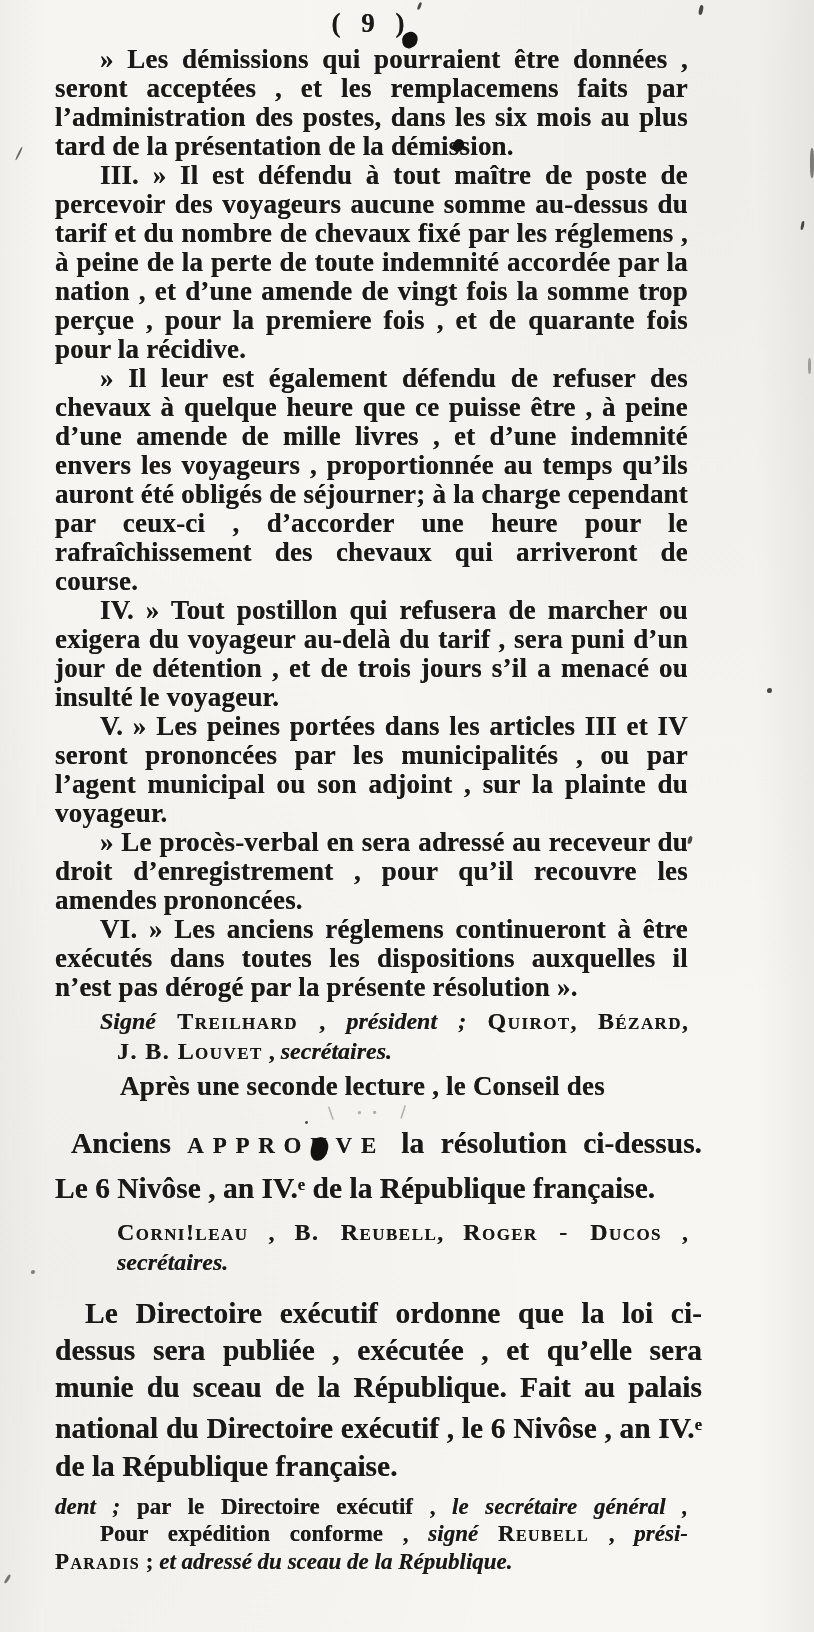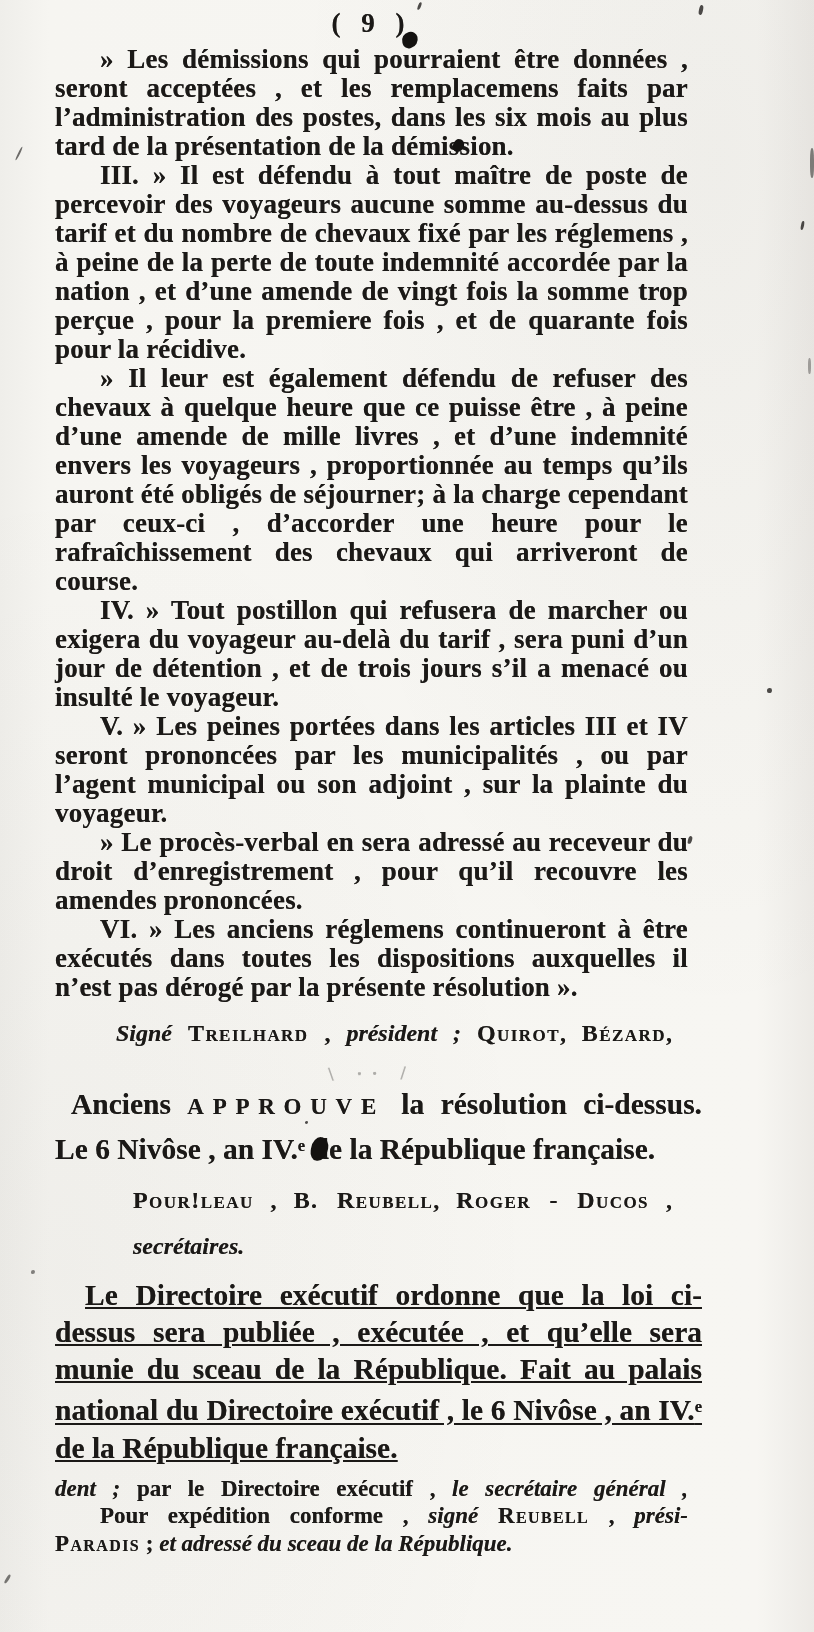--- a/index.html
+++ b/index.html
@@ -30,21 +30,21 @@
     letter-spacing: .2px;
     text-align: justify;
     text-indent: 45px;
   }
   .apres {
     text-align: left;
     text-indent: 65px;
     margin-top: 6px;
   }
   .sig { font-size: 24px; line-height: 30px; margin: 4px 0 2px 0; }
-  .sigline { margin: 16px; font-family: Liberation Serif, serif; }
+  .sigline { margin: 0; font-family: Liberation Serif, serif; }
   .ind45 { padding-left: 45px; }
   .ind60 { padding-left: 62px; }
   .jl { text-align: justify; text-align-last: justify; }
   .it { font-style: italic; }
   .sc { font-variant: small-caps; letter-spacing: .06em; }
   .spread { font-size: .78em; letter-spacing: .38em; }
   .artifact {
     height: 20px; margin-top: 2px;
     text-align: center;
     font-size: 19px; line-height: 20px;
@@ -52,21 +52,21 @@
     opacity: .33;
     filter: blur(.6px);
     transform: rotate(-1deg);
   }
   .big {
     margin: 0 -14px 0 0;
     font-size: 29.5px; line-height: 39px;
     text-align: justify;
   }
   .approval { text-indent: 16px; margin-top: 1px; }
-  .prom { text-indent: 30px; line-height: 37px; margin-top: 4px; text-decoration: underline; }
+  .prom { text-indent: 30px; line-height: 37px; margin-top: 18px; }
   sup.ord { font-size: .56em; vertical-align: .5em; }
   .att { font-size: 23px; line-height: 27.5px; margin-top: 8px; }
   .attline { margin: 0; }
   
   .blot, .speck {
     position: absolute;
     background: #141210;
     border-radius: 55% 45% 60% 40%;
   }
   .speck { opacity: .75; }
@@ -83,29 +83,31 @@
     <p class="para">III. » Il est défendu à tout maître de poste de percevoir des voyageurs aucune somme au-dessus du tarif et du nombre de chevaux fixé par les réglemens&nbsp;, à peine de la perte de toute indemnité accordée par la nation&nbsp;, et d’une amende de vingt fois la somme trop perçue&nbsp;, pour la premiere fois&nbsp;, et de quarante fois pour la récidive.</p>
     <p class="para">» Il leur est également défendu de refuser des chevaux à quelque heure que ce puisse être&nbsp;, à peine d’une amende de mille livres&nbsp;, et d’une indemnité envers les voyageurs&nbsp;, proportionnée au temps qu’ils auront été obligés de séjourner; à la charge cependant par ceux-ci&nbsp;, d’accorder une heure pour le rafraîchissement des chevaux qui arriveront de course.</p>
     <p class="para">IV. » Tout postillon qui refusera de marcher ou exigera du voyageur au-delà du tarif&nbsp;, sera puni d’un jour de détention&nbsp;, et de trois jours s’il a menacé ou insulté le voyageur.</p>
     <p class="para">V. » Les peines portées dans les articles III et IV seront prononcées par les municipalités&nbsp;, ou par l’agent municipal ou son adjoint&nbsp;, sur la plainte du voyageur.</p>
     <p class="para">» Le procès-verbal en sera adressé au receveur du droit d’enregistrement&nbsp;, pour qu’il recouvre les amendes prononcées.</p>
     <p class="para">VI. » Les anciens réglemens continueront à être exécutés dans toutes les dispositions auxquelles il n’est pas dérogé par la présente résolution&nbsp;».</p>
   </div>
 
   <div class="sig">
     <div class="sigline ind45 jl"><span class="it">Signé </span><span class="sc">Treilhard</span><span>&nbsp;, </span><span class="it">président ; </span><span class="sc">Quirot</span><span>, </span><span class="sc">Bézard</span><span>,</span></div>
+    <div class="sigline ind60"><span class="sc">J. B. Louvet</span><span>&nbsp;, </span><span class="it">secrétaires.</span></div>
   </div>
 
+  <p class="para apres">Après une seconde lecture&nbsp;, le Conseil des</p>
 
   <div class="artifact">\ ·· /</div>
 
   <p class="big approval"><span>Anciens </span><span class="spread">APPROUVE</span><span> la résolution ci-dessus. Le 6 Nivôse&nbsp;, an IV.</span><sup class="ord">e</sup><span> de la République française.</span></p>
 
   <div class="sig" style="margin-top:9px;">
-    <div class="sigline ind60 jl"><span class="sc">Pour!leau</span><span>&nbsp;, </span><span class="sc">B. Reubell</span><span>, </span><span class="sc">Roger - Ducos</span><span>&nbsp;,</span></div>
+    <div class="sigline ind60 jl"><span class="sc">Corni!leau</span><span>&nbsp;, </span><span class="sc">B. Reubell</span><span>, </span><span class="sc">Roger - Ducos</span><span>&nbsp;,</span></div>
     <div class="sigline ind60 it">secrétaires.</div>
   </div>
 
   <p class="big prom"><span>Le Directoire exécutif ordonne que la loi ci-dessus sera publiée&nbsp;, exécutée&nbsp;, et qu’elle sera munie du sceau de la République. Fait au palais national du Directoire exécutif&nbsp;, le 6 Nivôse&nbsp;, an IV.</span><sup class="ord">e</sup><span> de la République française.</span></p>
 
   <div class="att">
     <div class="attline jl"><span class="it">dent&nbsp;; </span><span>par le Directoire exécutif&nbsp;, </span><span class="it">le secrétaire général&nbsp;,</span></div>
     <div class="attline ind45 jl"><span>Pour expédition conforme&nbsp;, </span><span class="it">signé </span><span class="sc">Reubell</span><span>&nbsp;, </span><span class="it">prési-</span></div>
     <div class="attline"><span class="sc">Paradis</span><span>&nbsp;; </span><span class="it">et adressé du sceau de la République.</span></div>
   </div>

